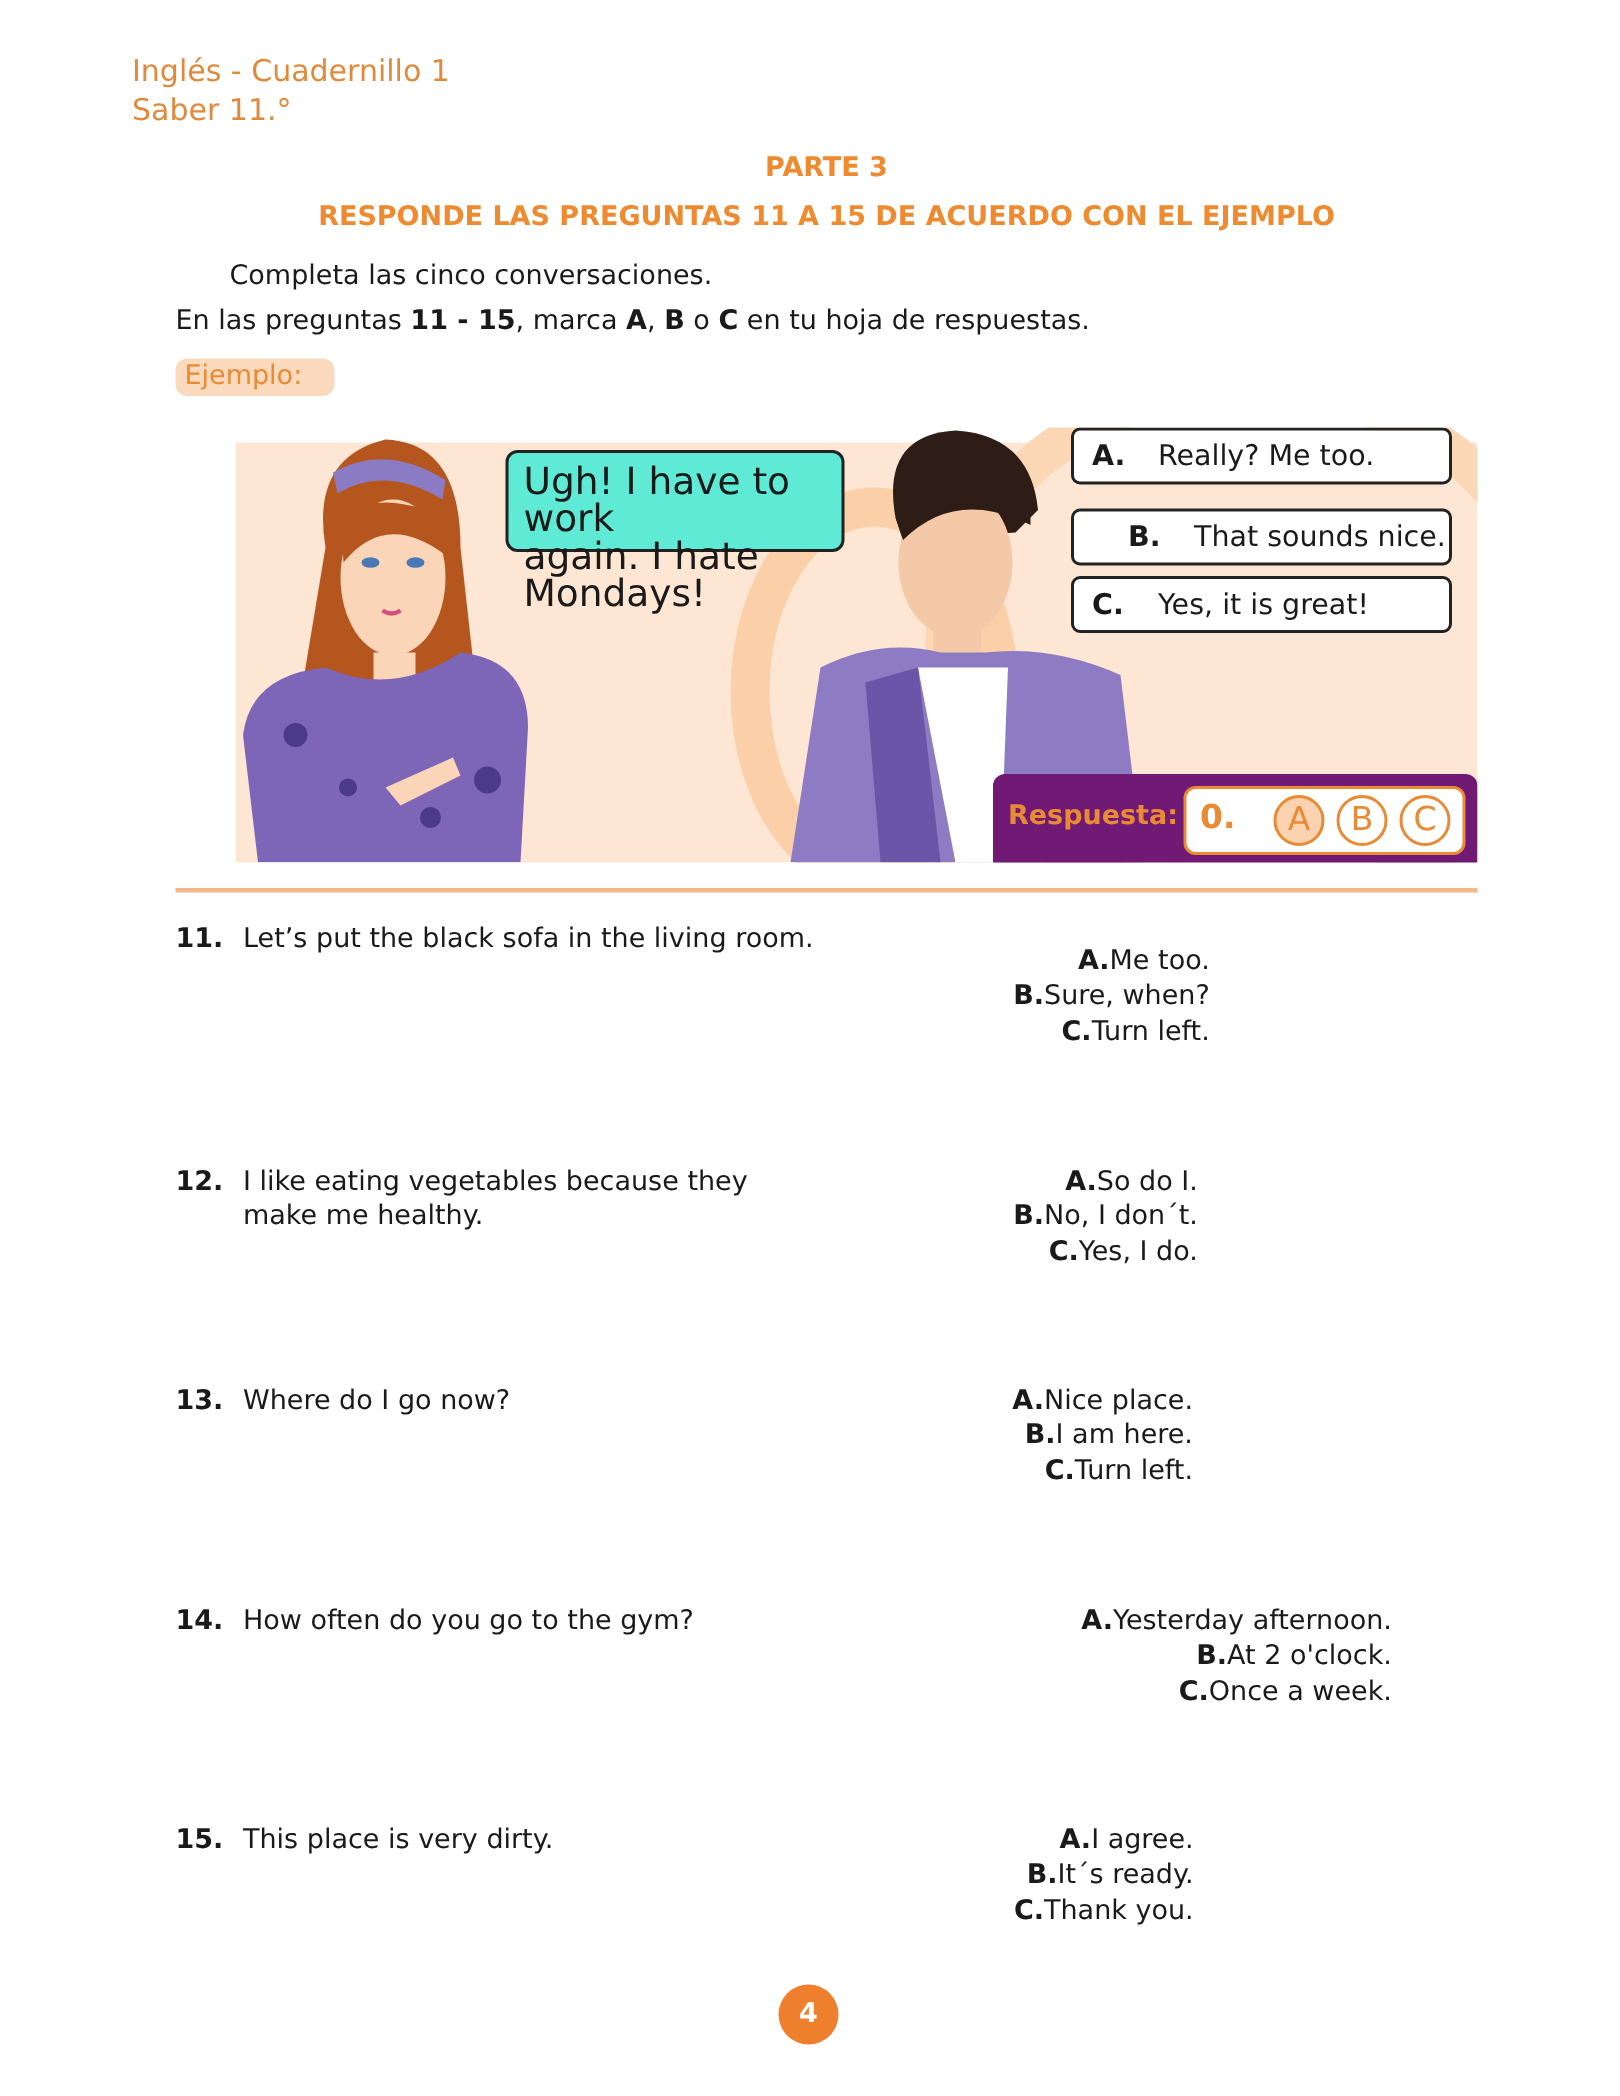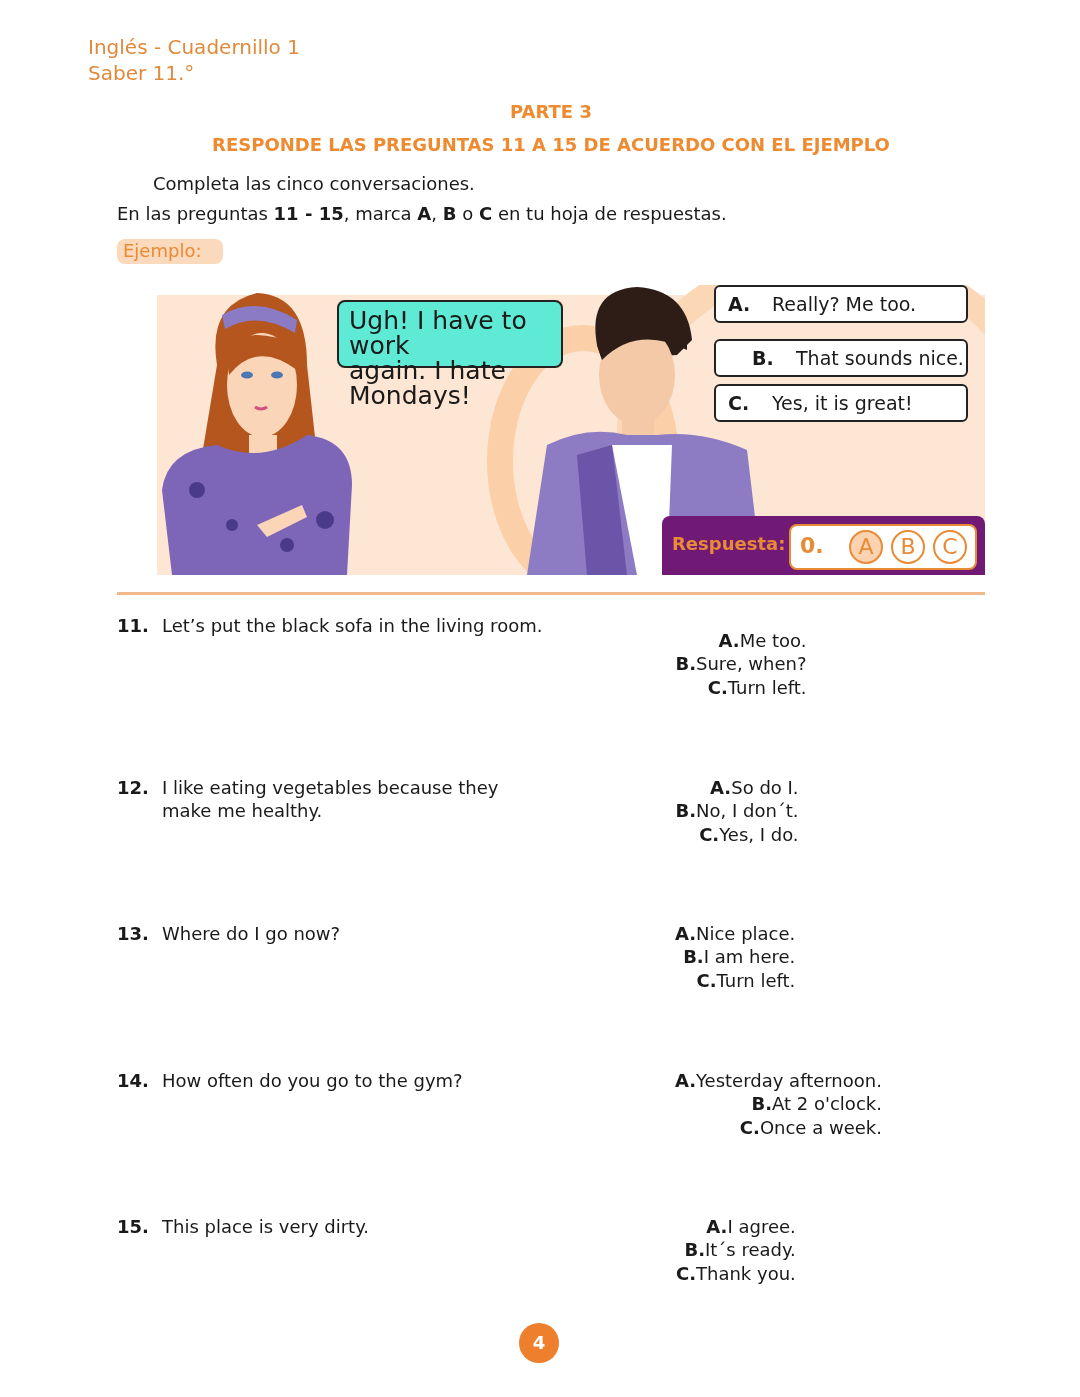--- a/index.html
+++ b/index.html
@@ -127,21 +127,21 @@
 <div class="opts" style="top:922px;">
   <div class="row"><b>A.</b><span>Nice place.</span></div>
   <div class="row"><b>B.</b><span>I am here.</span></div>
   <div class="row"><b>C.</b><span>Turn left.</span></div>
 </div>
 
 <div class="q" style="top:1069px;">
     <span class="n">14.</span>
     <span class="txt">How often do you go to the gym?</span>
   </div>
-<div class="opts" style="top:1069px;">
+<div class="opts" style="top:1069px;margin-left:46px;">
   <div class="row"><b>A.</b><span>Yesterday afternoon.</span></div>
   <div class="row"><b>B.</b><span>At 2 o'clock.</span></div>
   <div class="row"><b>C.</b><span>Once a week.</span></div>
 </div>
 
 <div class="q" style="top:1215px;">
     <span class="n">15.</span>
     <span class="txt">This place is very dirty.</span>
   </div>
 <div class="opts" style="top:1215px;">

